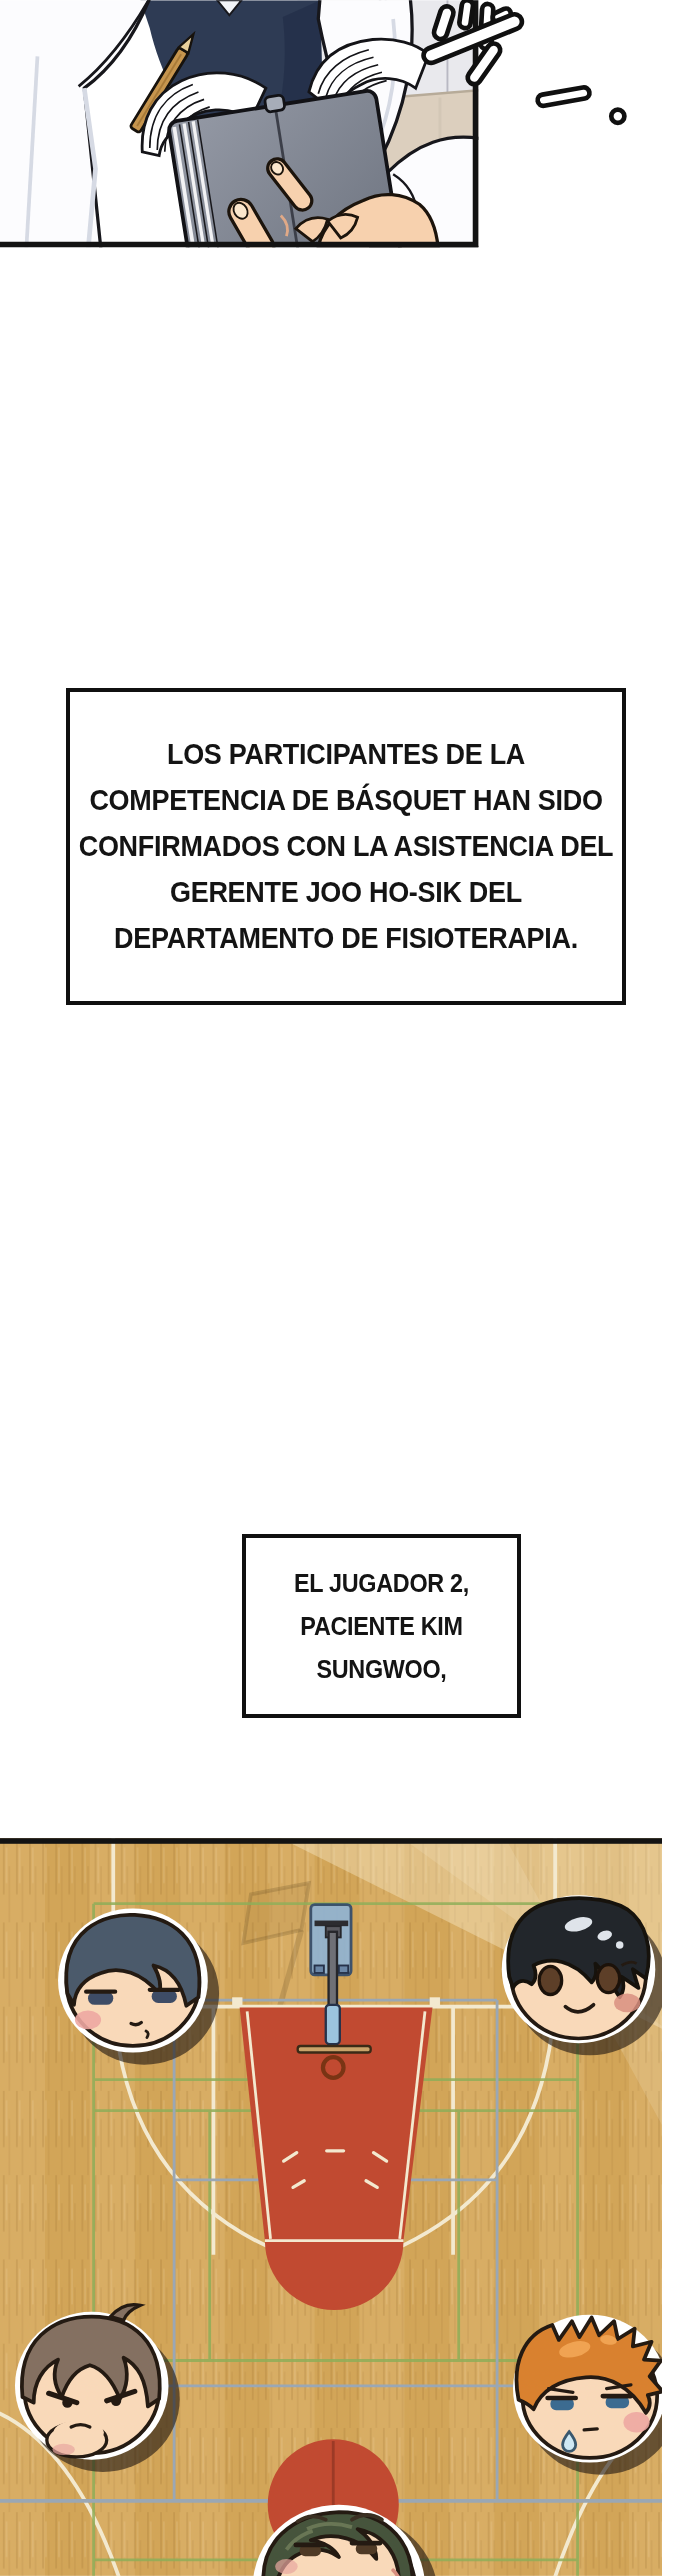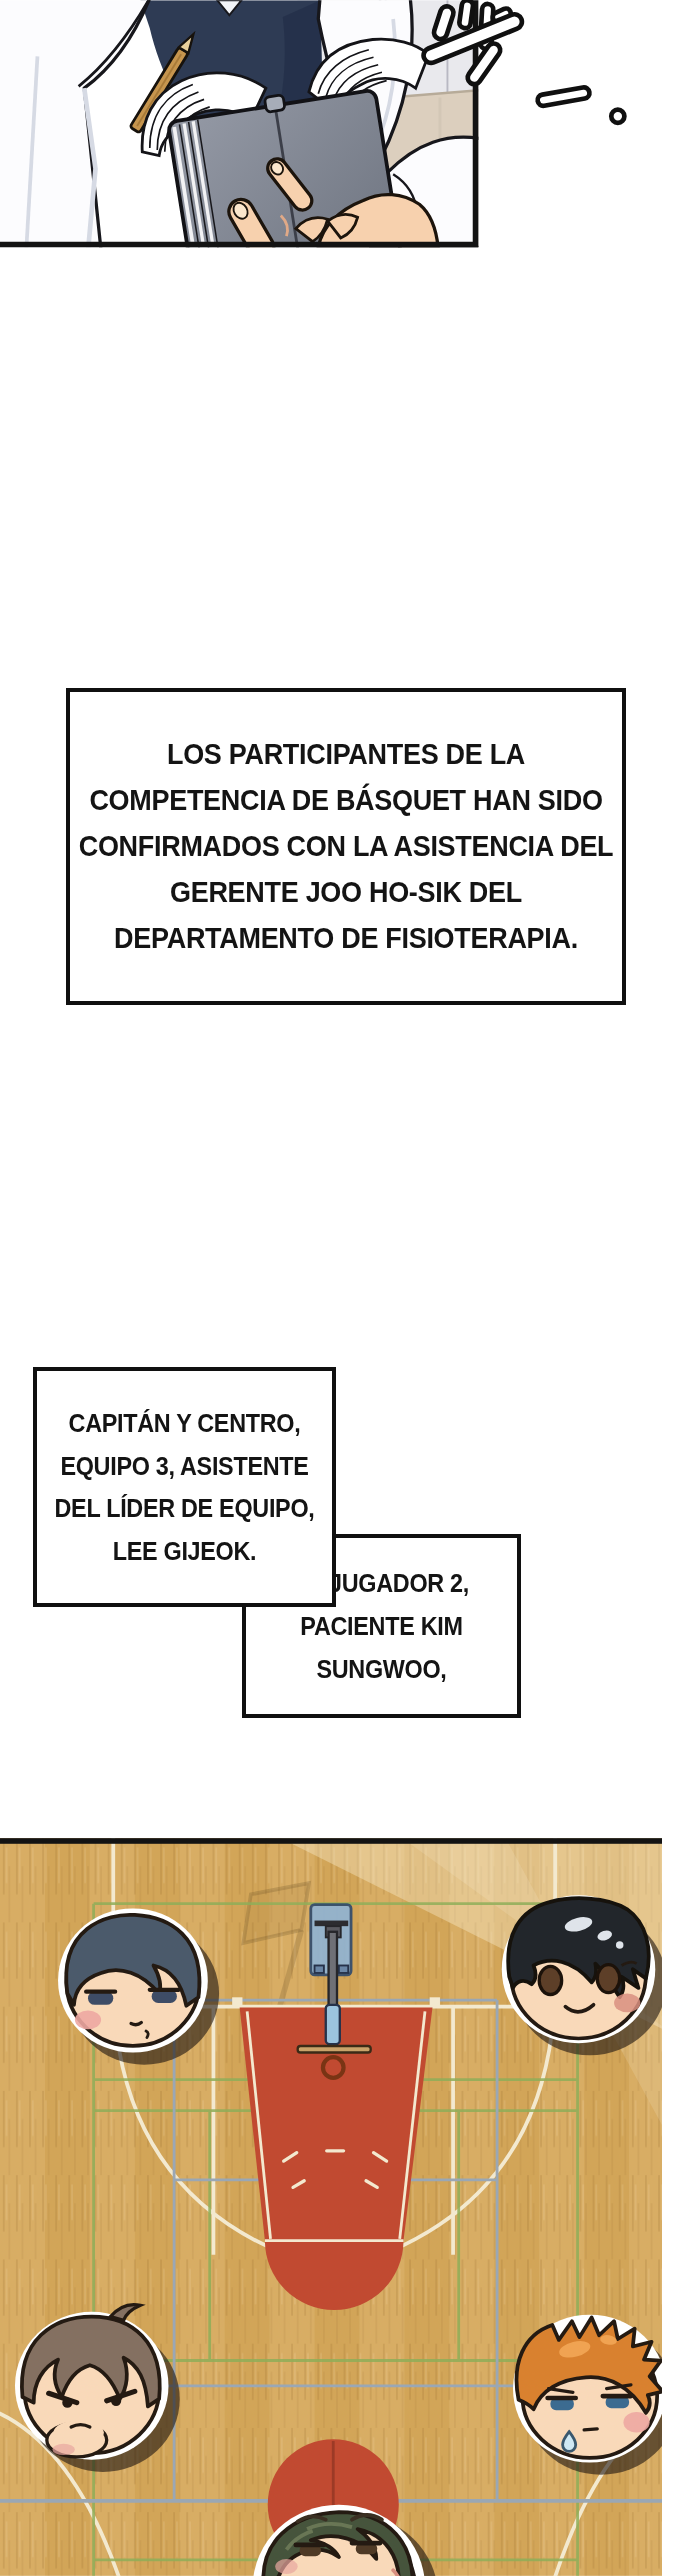--- a/index.html
+++ b/index.html
@@ -149,28 +149,20 @@
   <div class="caption cap1" style="left:66px;top:688px;width:560px;height:317px;">
     <div class="cap-inner">
       <span class="cap-line">LOS PARTICIPANTES DE LA</span>
       <span class="cap-line">COMPETENCIA DE BÁSQUET HAN SIDO</span>
       <span class="cap-line">CONFIRMADOS CON LA ASISTENCIA DEL</span>
       <span class="cap-line">GERENTE JOO HO-SIK DEL</span>
       <span class="cap-line">DEPARTAMENTO DE FISIOTERAPIA.</span>
     </div>
   </div>
 
-  <div class="caption cap2" style="left:33px;top:1367px;width:303px;height:240px;z-index:3;">
-    <div class="cap-inner">
-      <span class="cap-line">CAPITÁN Y CENTRO,</span>
-      <span class="cap-line">EQUIPO 3, ASISTENTE</span>
-      <span class="cap-line">DEL LÍDER DE EQUIPO,</span>
-      <span class="cap-line">LEE GIJEOK.</span>
-    </div>
-  </div>
 
   <div class="caption cap3" style="left:242px;top:1534px;width:279px;height:184px;z-index:2;">
     <div class="cap-inner">
       <span class="cap-line">EL JUGADOR 2,</span>
       <span class="cap-line">PACIENTE KIM</span>
       <span class="cap-line">SUNGWOO,</span>
     </div>
   </div>
 
   <svg class="abs" style="left:0;top:1838px" width="674" height="738" viewBox="0 0 720 788">

